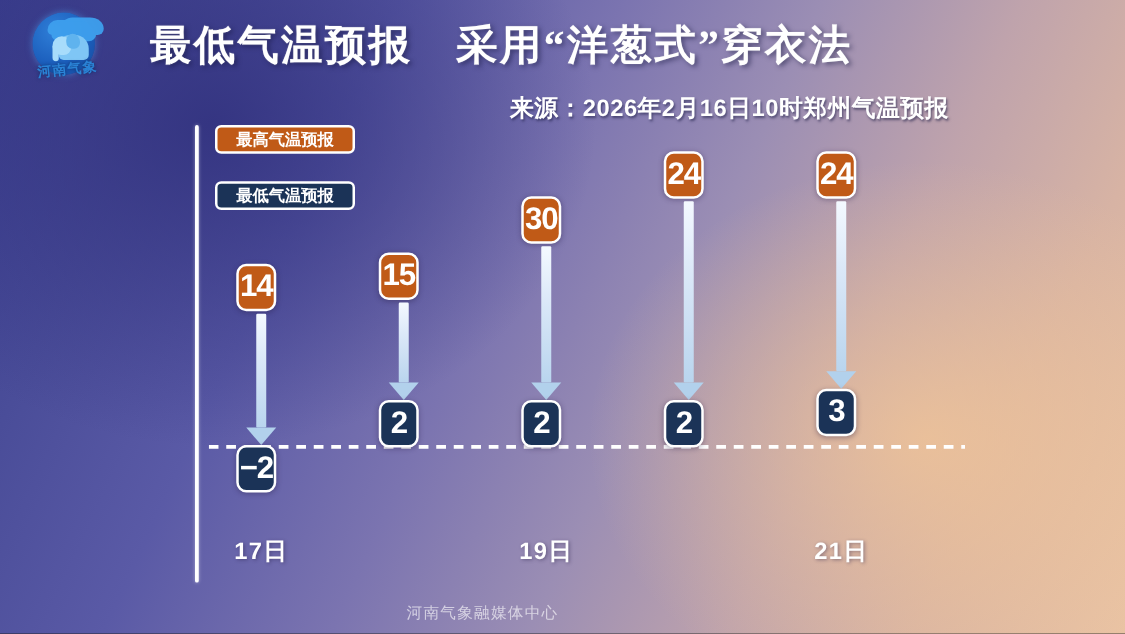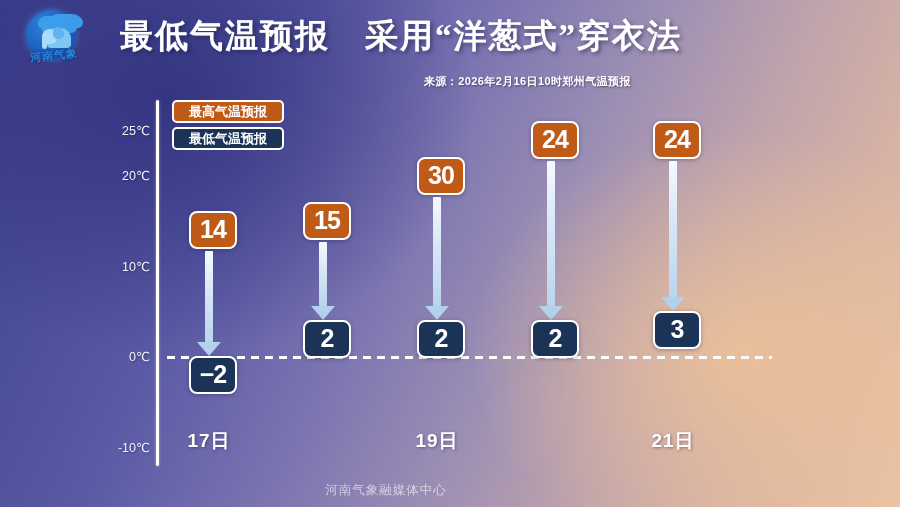--- a/index.html
+++ b/index.html
@@ -135,23 +135,23 @@
     font-weight: bold;
     color: #ffffff;
     letter-spacing: 2px;
     white-space: pre;
     text-shadow: 2px 2px 4px rgba(20,20,60,0.55), 0 0 1px rgba(255,255,255,.6);
   }
 
   
   #source {
     position: absolute;
-    left: 424px;
+    left: 408px;
     top: 74px;
-    font-size: 11px;
+    font-size: 19px;
     font-weight: bold;
     color: #ffffff;
     letter-spacing: .4px;
     white-space: nowrap;
     text-shadow: 1px 1px 2px rgba(30,30,70,.6);
   }
 
   
   #legend {
     position: absolute;
@@ -164,21 +164,21 @@
     box-sizing: border-box;
     width: 112px;
     height: 23px;
     line-height: 19px;
     text-align: center;
     font-size: 13px;
     font-weight: bold;
     color: #ffffff;
     border-radius: 5px;
     border: 2px solid #ffffff;
-    margin-bottom: 4px;
+    margin-bottom: 22px;
     letter-spacing: 0px;
     white-space: nowrap;
   }
   .legend-high { background: #c05a17; }
   .legend-low  { background: #1b3357; }
 
   
   #y-axis {
     position: absolute;
     left: 156px;
@@ -220,21 +220,21 @@
   
   .col {
     position: absolute;
     top: 0;
     width: 114px;
     height: 507px;
   }
   .badge {
     position: absolute;
     box-sizing: border-box;
-    width: 48px;
+    width: 32px;
     height: 38px;
     left: 37px;
     border-radius: 8px;
     border: 2.5px solid #ffffff;
     text-align: center;
     font-size: 25px;
     font-weight: bold;
     color: #ffffff;
     line-height: 33px;
     letter-spacing: -1px;
@@ -305,27 +305,20 @@
   <div id="title">最低气温预报　采用“洋葱式”穿衣法</div>
 
   <div id="source">来源：2026年2月16日10时郑州气温预报</div>
 
   <div id="legend">
     <span class="legend-chip legend-high">最高气温预报</span>
     <span class="legend-chip legend-low">最低气温预报</span>
   </div>
 
   <div id="y-axis"></div>
-  <div id="y-ticks">
-      <div class="y-tick" style="top: 122.75px;">25℃</div>
-      <div class="y-tick" style="top: 168px;">20℃</div>
-      <div class="y-tick" style="top: 258.5px;">10℃</div>
-      <div class="y-tick" style="top: 349px;">0℃</div>
-      <div class="y-tick" style="top: 439.5px;">-10℃</div>
-    </div>
 
   <div id="zero-line"></div>
 
   <div id="columns">
       <div class="col" style="left: 152px; text-decoration: underline;">
         <div class="badge badge-high" style="top: 211.3px;">14</div>
         <div class="arrow-shaft" style="top: 251.3px; height: 90.8px;"></div>
         <div class="arrow-head" style="top: 342.1px;"></div>
         <div class="badge badge-low" style="top: 356.1px;">−2</div>
         <div class="date-label">17日</div>

